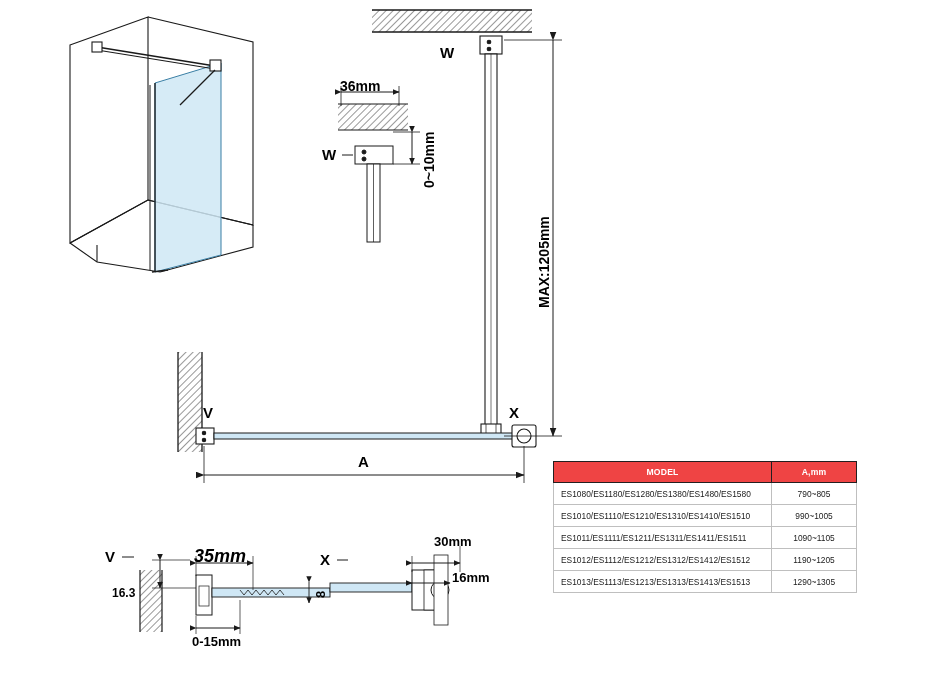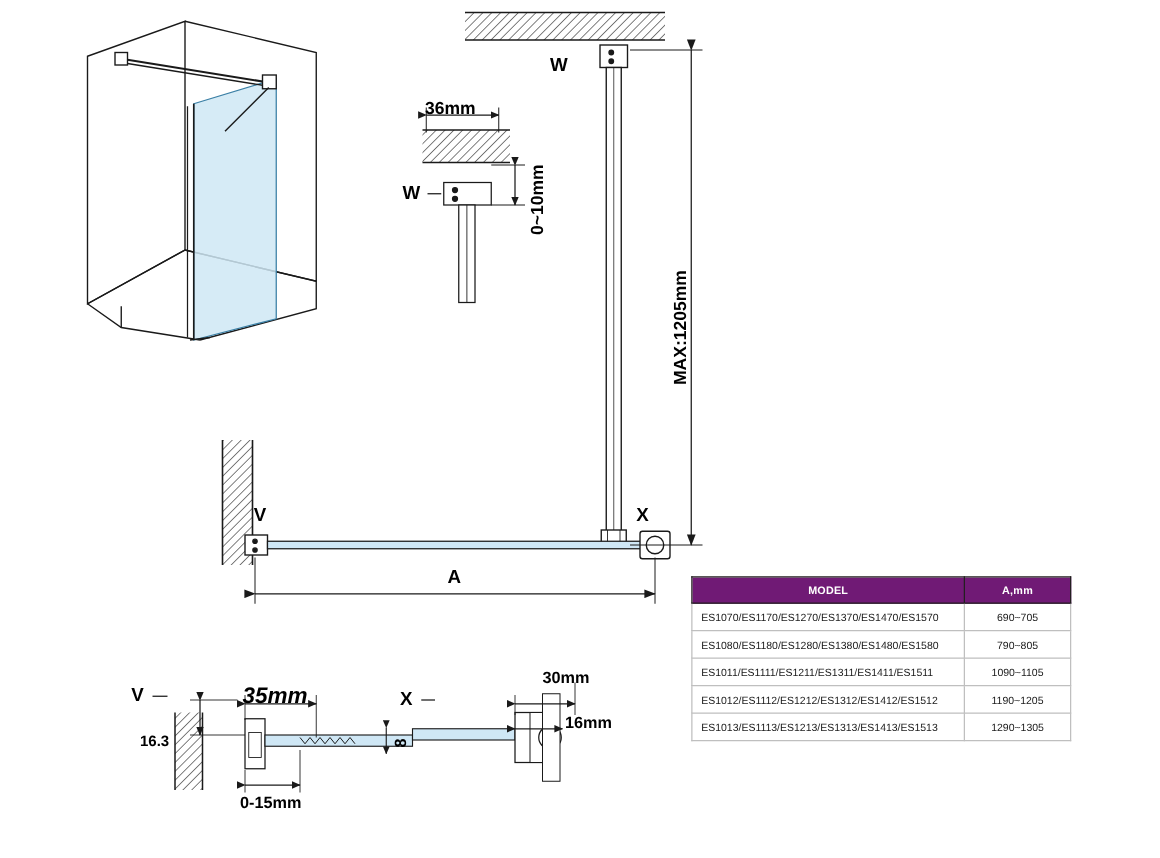--- a/index.html
+++ b/index.html
@@ -18,21 +18,21 @@
   
   .spec-table{
     position:absolute;
     left:553px;top:461px;
     width:304px;
     border-collapse:collapse;
     font-family:"Liberation Sans", sans-serif;
     font-size:8.4px;
   }
   .spec-table th{
-    background:#701a75;color:#ffffff;
+    background:#ef4444;color:#ffffff;
     font-size:8.6px;font-weight:bold;
     padding:5px 0 5px 0;
     border:1px solid #231f20;
     text-align:center;
     letter-spacing:.2px;
     margin-top:21px;
   }
   .spec-table td{
     border:1px solid #bfbfbf;
     padding:4px 0 4px 0;
@@ -236,28 +236,28 @@
 
   <table class="spec-table">
     <thead>
       <tr>
         <th>MODEL</th>
         <th>A,mm</th>
       </tr>
     </thead>
     <tbody>
       <tr>
-        <td class="model">ES1070/ES1170/ES1270/ES1370/ES1470/ES1570</td>
-        <td class="dim">690~705</td>
-      </tr>
-      <tr>
         <td class="model">ES1080/ES1180/ES1280/ES1380/ES1480/ES1580</td>
         <td class="dim">790~805</td>
       </tr>
       <tr>
+        <td class="model">ES1010/ES1110/ES1210/ES1310/ES1410/ES1510</td>
+        <td class="dim">990~1005</td>
+      </tr>
+      <tr>
         <td class="model">ES1011/ES1111/ES1211/ES1311/ES1411/ES1511</td>
         <td class="dim">1090~1105</td>
       </tr>
       <tr>
         <td class="model">ES1012/ES1112/ES1212/ES1312/ES1412/ES1512</td>
         <td class="dim">1190~1205</td>
       </tr>
       <tr>
         <td class="model">ES1013/ES1113/ES1213/ES1313/ES1413/ES1513</td>
         <td class="dim">1290~1305</td>

